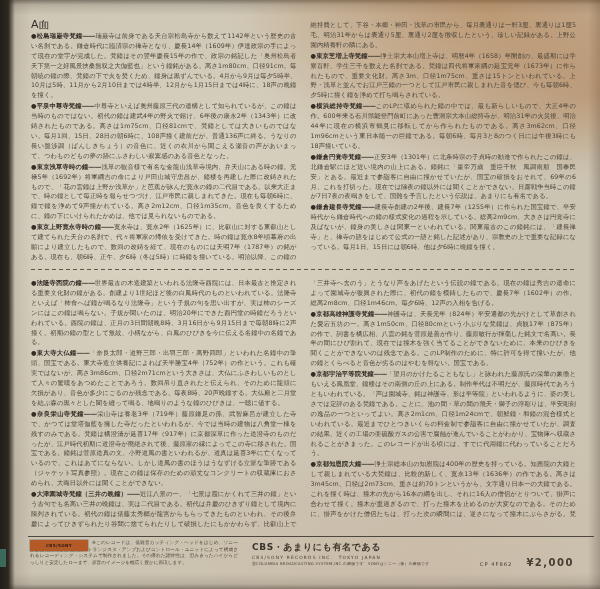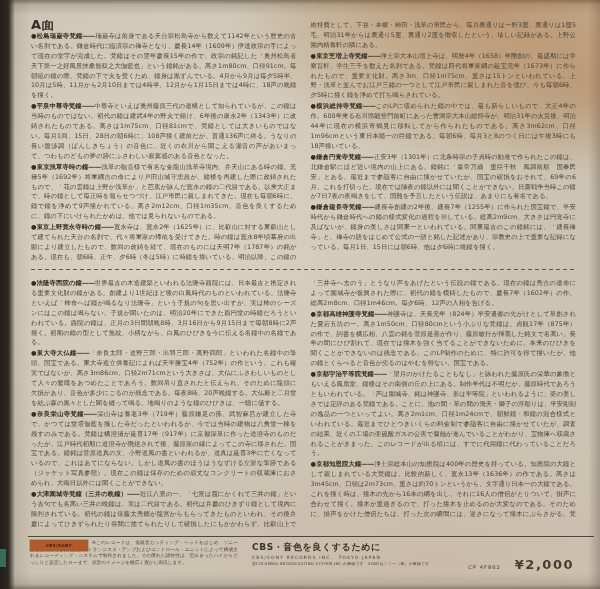--- a/index.html
+++ b/index.html
@@ -17,39 +17,39 @@
       linear-gradient(270deg, rgba(58,48,38,.28) 0, transparent 12px);
   }
   .edge-left{position:absolute;left:0;top:0;width:15px;height:589px;
     background:linear-gradient(90deg,#221d18 0,#2e2821 55%,rgba(46,40,33,0) 100%);}
   .edge-artifact{position:absolute;left:0;top:549px;width:6px;height:18px;background:#3f7d6d;opacity:.8;}
   .content{position:absolute;left:31px;top:20px;width:545px;color:#494237;}
   .sec{column-count:2;column-gap:14px;column-fill:auto;overflow:hidden;
     font-size:6.3px;line-height:9.9px;text-align:justify;letter-spacing:.1px;}
   .secA{height:243px;}
   .secB{height:255px;}
-  .side-label{font-weight:bold;font-size:13px;color:#332d25;margin:0 0 1px 0;}
+  .side-label{font-weight:normal;font-size:11px;color:#332d25;margin:0 0 1px 0;}
   .entry{margin:0 0 1px 0;}
   .etitle{font-weight:bold;color:#332d25;}
   .sep{height:2px;margin:6px 0 7px 0;
     background:repeating-linear-gradient(90deg,#5d564a 0 4px,transparent 4px 7px);
     background-size:100% 1.4px;background-repeat:no-repeat;background-position:0 0;}
   .footer-rule{position:absolute;left:28px;top:536px;width:566px;height:1px;background:#4d473d;}
   .logo{position:absolute;left:30px;top:540px;width:58px;height:11px;background:#b35a28;
     color:#2a1a10;font-weight:bold;font-size:4px;letter-spacing:.4px;line-height:11px;
     text-align:center;overflow:hidden;box-shadow:0 0 0 .5px rgba(40,25,12,.4);}
   .note{position:absolute;left:30px;top:540px;width:208px;font-size:4.7px;line-height:6.6px;
     color:#4f4albino;color:#4f483c;text-align:justify;text-indent:62px;}
   .company{position:absolute;left:252px;top:541px;width:160px;color:#3a342b;}
   .company-name{font-weight:bold;font-size:9px;letter-spacing:.6px;white-space:nowrap;}
   .company-en{font-size:4.4px;letter-spacing:1.2px;white-space:nowrap;margin-top:1px;color:#474034;}
   .company-tm{font-size:3.8px;letter-spacing:.3px;white-space:nowrap;margin-top:1px;color:#474034;}
   .pricebox{position:absolute;right:26px;top:557px;font-size:6px;color:#443e33;letter-spacing:1px;white-space:nowrap;}
   .catalog{margin-right:14px;font-size:5.2px;}
-  .price{font-weight:bold;font-size:13px;letter-spacing:1.5px;}
+  .price{font-weight:bold;font-size:10px;letter-spacing:1.5px;}
 </style>
 </head>
 <body>
 
 <div class="page">
   <div class="edge-left"></div>
   <div class="edge-artifact"></div>
 
   <div class="content">
 
@@ -95,21 +95,21 @@
       </div>
 
   </div>
 
   <div class="footer-rule"></div>
 
   <div class="note">※このレコードは、低雑音カッティング・ヘッドをはじめ、ソニーが独自に開発した最新鋭のトランジスタ・アンプおよびコントロール・ユニットによって構成されるレコーディング・システムで制作されました。その優れた諸特性は、澄みきったハイからどっしりと安定したローまで、原音のイメージを幅広く豊かに再現します。</div>
   <div class="logo">CBS/SONY</div>
 
   <div class="company">
-    <div class="company-name">CBS・音色を良くするために</div>
+    <div class="company-name">CBS・あまりにも有名である</div>
     <div class="company-en">CBS/SONY RECORDS INC.　TOKYO JAPAN</div>
     <div class="company-tm">ⓇCOLUMBIA BROADCASTING SYSTEM,INC.の商標です　SONYはソニー（株）の商標です</div>
   </div>
 
   <div class="pricebox">
     <span class="catalog">CP 4F862</span><span class="price">¥2,000</span>
   </div>
 </div>
 
 </body></html>

